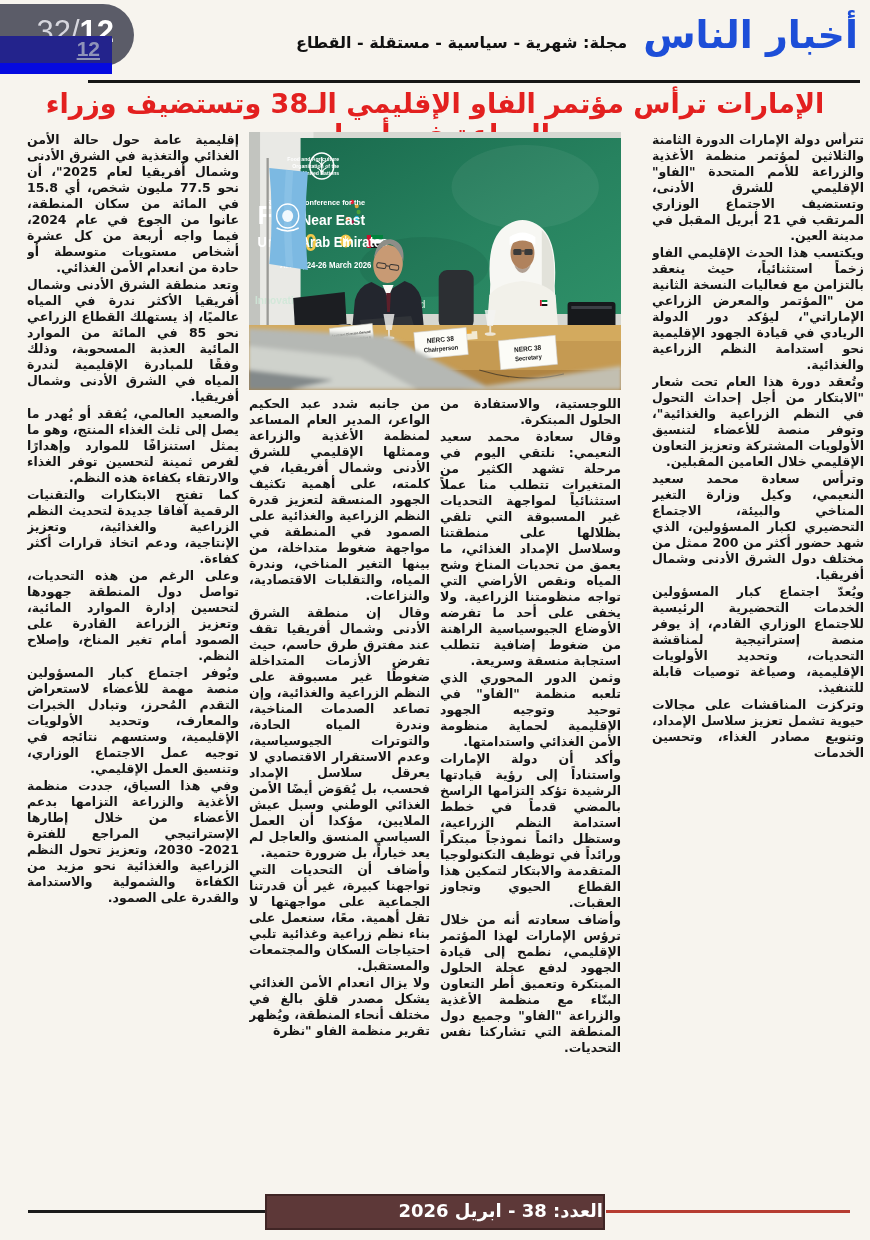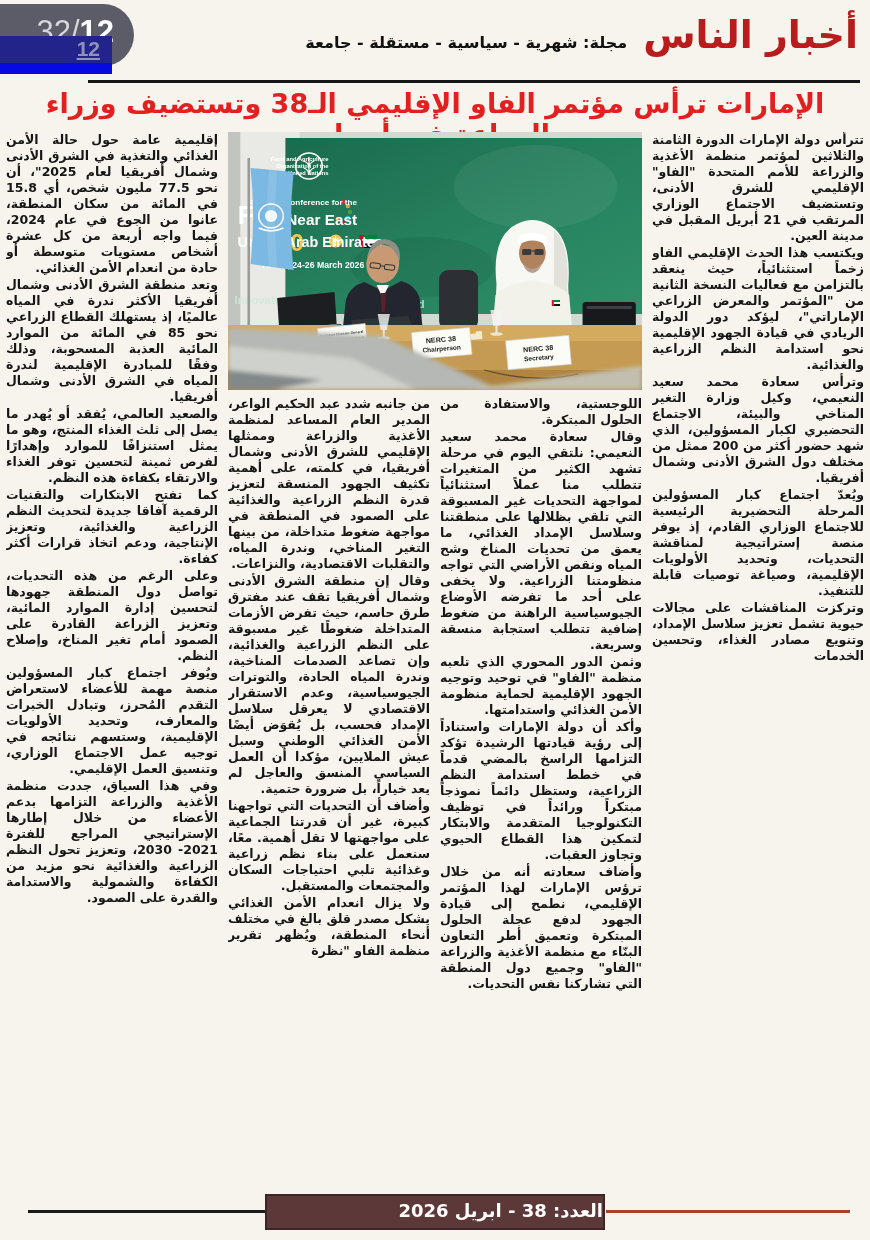--- a/index.html
+++ b/index.html
@@ -29,39 +29,39 @@
   }
   .badge-blue{
     position:absolute;top:63px;left:0;width:112px;height:11px;background:#050ae0;z-index:2;
   }
   
   .masthead{
     position:absolute;top:16px;right:12px;display:flex;direction:rtl;
     align-items:baseline;gap:16px;z-index:3;
   }
   .masthead-title{
-    color:#b91c1c;font-size:38px;font-weight:bold;line-height:1;
+    color:#1d4ed8;font-size:38px;font-weight:bold;line-height:1;
   }
   .masthead-tagline{
     color:#111;font-size:16px;font-weight:bold;
   }
   .head-rule{
     position:absolute;top:80px;left:88px;right:10px;height:3px;background:#161616;
   }
   .headline{
     position:absolute;top:88px;left:10px;right:10px;
     direction:rtl;text-align:center;
     color:#e3201f;font-size:27px;font-weight:bold;
   }
   
   .content{
     position:absolute;top:132px;left:6px;right:6px;height:1058px;
     display:flex;direction:rtl;gap:10px;overflow:hidden;
   }
-  .colside{flex:0 0 212px;}
+  .colside{flex:0 0 212px;margin-left:21px;}
   .mid{flex:1;display:flex;flex-direction:column;}
   .midcols{flex:1;display:flex;direction:rtl;gap:10px;margin-top:6px;overflow:hidden;}
   .midcols .col{flex:1;}
   .col{
     direction:rtl;text-align:justify;
     font-size:12.5px;font-weight:bold;line-height:16px;
     color:#161616;overflow:hidden;
   }
   .col p{margin:0 0 1px 0;text-align:justify;}
   
@@ -90,33 +90,34 @@
 <div class="badge-pill">
   <div class="num"><span class="light">32/</span><span>12</span></div>
 </div>
 <div class="badge-navy">
   <div class="num2">12</div>
 </div>
 <div class="badge-blue"></div>
 
 <div class="masthead">
   <div class="masthead-title">أخبار الناس</div>
-  <div class="masthead-tagline">مجلة: شهرية - سياسية - مستقلة - جامعة</div>
+  <div class="masthead-tagline">مجلة: شهرية - سياسية - مستقلة - القطاع</div>
 </div>
 <div class="head-rule"></div>
 
 <div class="headline">الإمارات ترأس مؤتمر الفاو الإقليمي الـ38 وتستضيف وزراء الزراعة في أبريل</div>
 
 <div class="content">
 
   <div class="col colside">
     <p>تترأس دولة الإمارات الدورة الثامنة والثلاثين لمؤتمر منظمة الأغذية والزراعة للأمم المتحدة "الفاو" الإقليمي للشرق الأدنى، وتستضيف الاجتماع الوزاري المرتقب في 21 أبريل المقبل في مدينة العين.</p>
     <p>ويكتسب هذا الحدث الإقليمي الفاو زخماً استثنائياً، حيث ينعقد بالتزامن مع فعاليات النسخة الثانية من "المؤتمر والمعرض الزراعي الإماراتي"، ليؤكد دور الدولة الريادي في قيادة الجهود الإقليمية نحو استدامة النظم الزراعية والغذائية.</p>
+    <p>وتُعقد دورة هذا العام تحت شعار "الابتكار من أجل إحداث التحول في النظم الزراعية والغذائية"، وتوفر منصة للأعضاء لتنسيق الأولويات المشتركة وتعزيز التعاون الإقليمي خلال العامين المقبلين.</p>
     <p>وترأس سعادة محمد سعيد النعيمي، وكيل وزارة التغير المناخي والبيئة، الاجتماع التحضيري لكبار المسؤولين، الذي شهد حضور أكثر من 200 ممثل من مختلف دول الشرق الأدنى وشمال أفريقيا.</p>
-    <p>ويُعدّ اجتماع كبار المسؤولين المرحلة التحضيرية الرئيسية للاجتماع الوزاري القادم، إذ يوفر منصة إستراتيجية لمناقشة التحديات، وتحديد الأولويات الإقليمية، وصياغة توصيات قابلة للتنفيذ.</p>
+    <p>ويُعدّ اجتماع كبار المسؤولين الخدمات التحضيرية الرئيسية للاجتماع الوزاري القادم، إذ يوفر منصة إستراتيجية لمناقشة التحديات، وتحديد الأولويات الإقليمية، وصياغة توصيات قابلة للتنفيذ.</p>
     <p>وتركزت المناقشات على مجالات حيوية تشمل تعزيز سلاسل الإمداد، وتنويع مصادر الغذاء، وتحسين الخدمات</p>
   </div>
 
   <div class="mid">
     <div class="photo">
       <svg viewBox="0 0 404 258" preserveAspectRatio="none">
         <defs>
           <linearGradient id="gGreen" x1="0" y1="0" x2="1" y2="1">
             <stop offset="0" stop-color="#1a6b4e"></stop>
             <stop offset="0.55" stop-color="#27825f"></stop>

